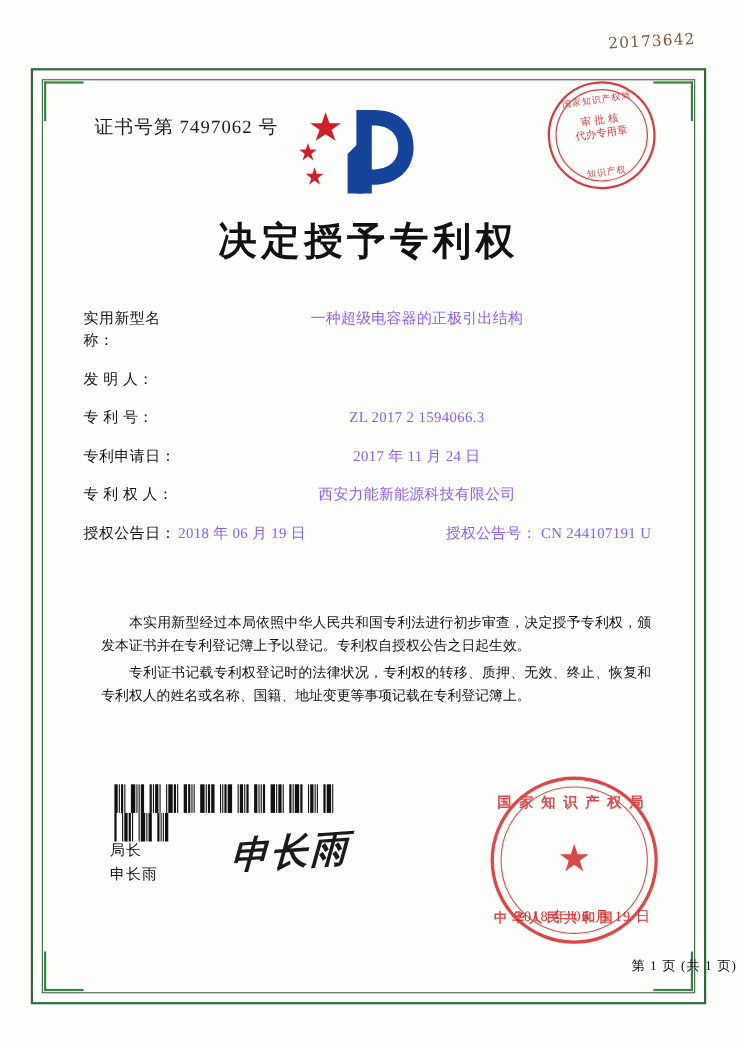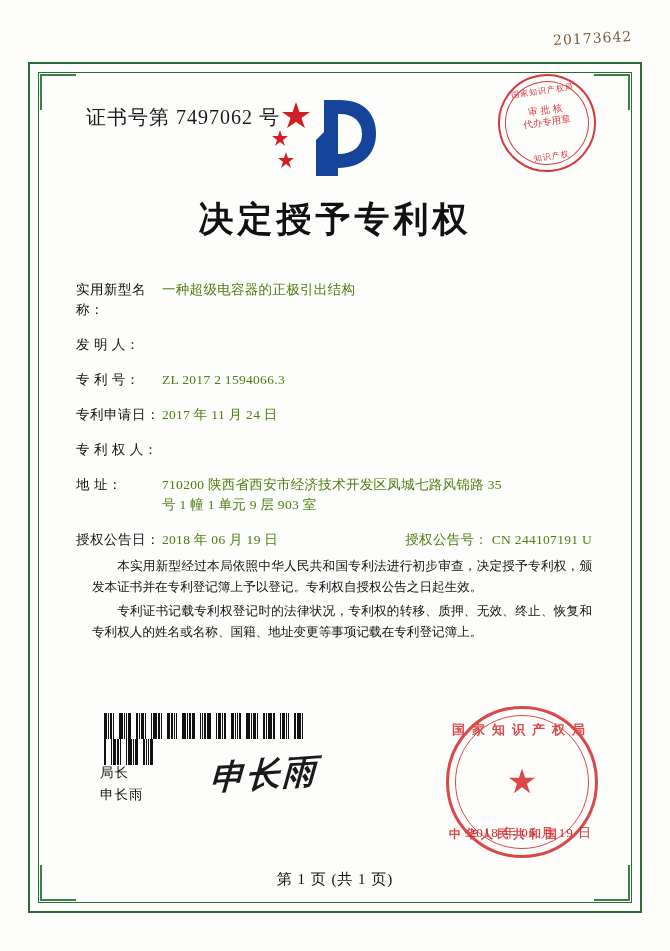--- a/index.html
+++ b/index.html
@@ -60,21 +60,21 @@
     color: #7a5a3a;
     letter-spacing: 1px;
     transform: rotate(-3deg);
   }
 
   
   .cert-no {
     position: absolute;
     left: 86px;
     top: 104px;
-    font-size: 20px;
+    font-size: 17px;
     letter-spacing: 1px;
     color: #1a1a1a;
   }
 
   
   .logo {
     position: absolute;
     left: 272px;
     top: 96px;
     width: 116px;
@@ -152,22 +152,23 @@
     line-height: 20px;
   }
   .row .label {
     width: 86px;
     flex: none;
     letter-spacing: 0.5px;
     color: #111;
   }
   .row .value {
     flex: 1;
-    color: #4d7c0f;
+    color: #8b5cf6;
     letter-spacing: 0.3px;
+    text-align: center;
   }
   .row .value .line2 {
     display: block;
   }
   .row.two-col .value {
     display: flex;
     justify-content: space-between;
     padding-right: 4px;
   }
   .row.two-col .value .right-label {
@@ -281,22 +282,22 @@
     color: #d42a2a;
     font-size: 13px;
     letter-spacing: 1px;
   }
 
   
   .page-footer {
     position: absolute;
     left: 0; right: 0;
     top: 870px;
-    text-align: center;
-    font-size: 15px;
+    text-align: right;
+    font-size: 12px;
     color: #111;
     letter-spacing: 1px;
   }
 </style>
 </head>
 <body>
 
 <div id="certificate">
 
   <div class="serial-handwritten">20173642</div>
@@ -350,29 +351,23 @@
       <div class="value">ZL 2017 2 1594066.3</div>
     </div>
 
     <div class="row">
       <div class="label">专利申请日：</div>
       <div class="value">2017 年 11 月 24 日</div>
     </div>
 
     <div class="row">
       <div class="label">专 利 权 人：</div>
-    </div>
-
-    <div class="row">
-      <div class="label">地 址：</div>
-      <div class="value">
-        <span>710200 陕西省西安市经济技术开发区凤城七路风锦路 35</span>
-        <span class="line2">号 1 幢 1 单元 9 层 903 室</span>
-      </div>
-    </div>
+      <div class="value">西安力能新能源科技有限公司</div>
+    </div>
+
 
     <div class="row two-col">
       <div class="label">授权公告日：</div>
       <div class="value">
         <span>2018 年 06 月 19 日</span>
         <span>
           <span class="right-label">授权公告号：</span>
           <span>CN 244107191 U</span>
         </span>
       </div>

